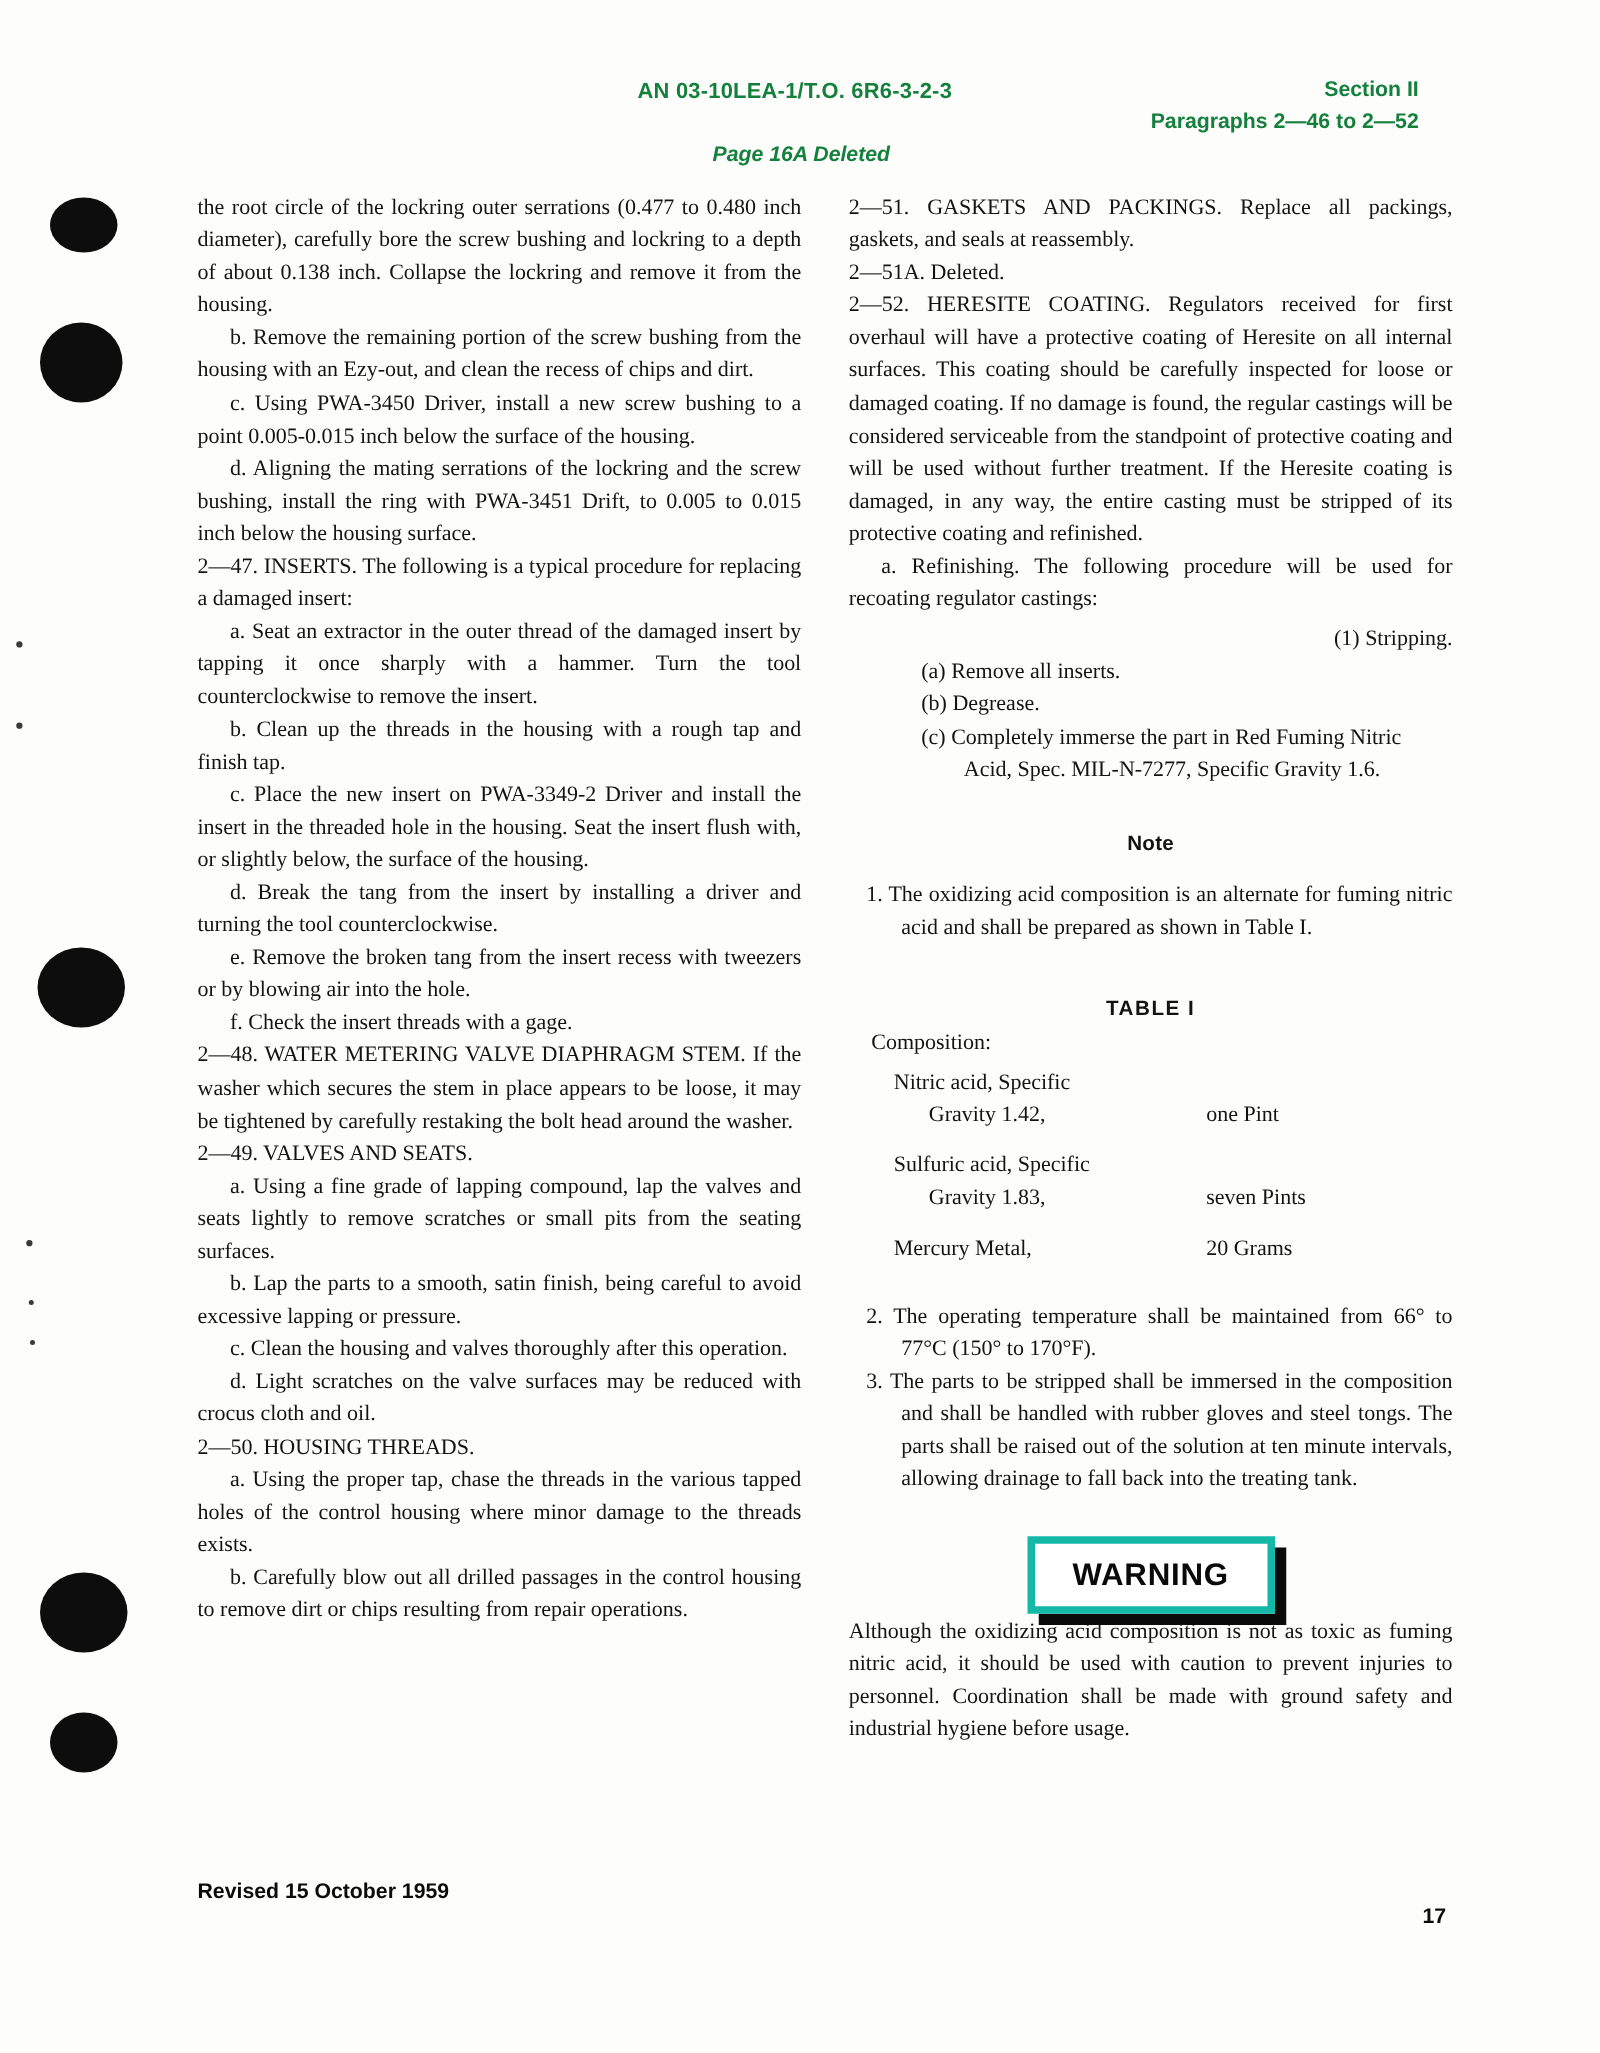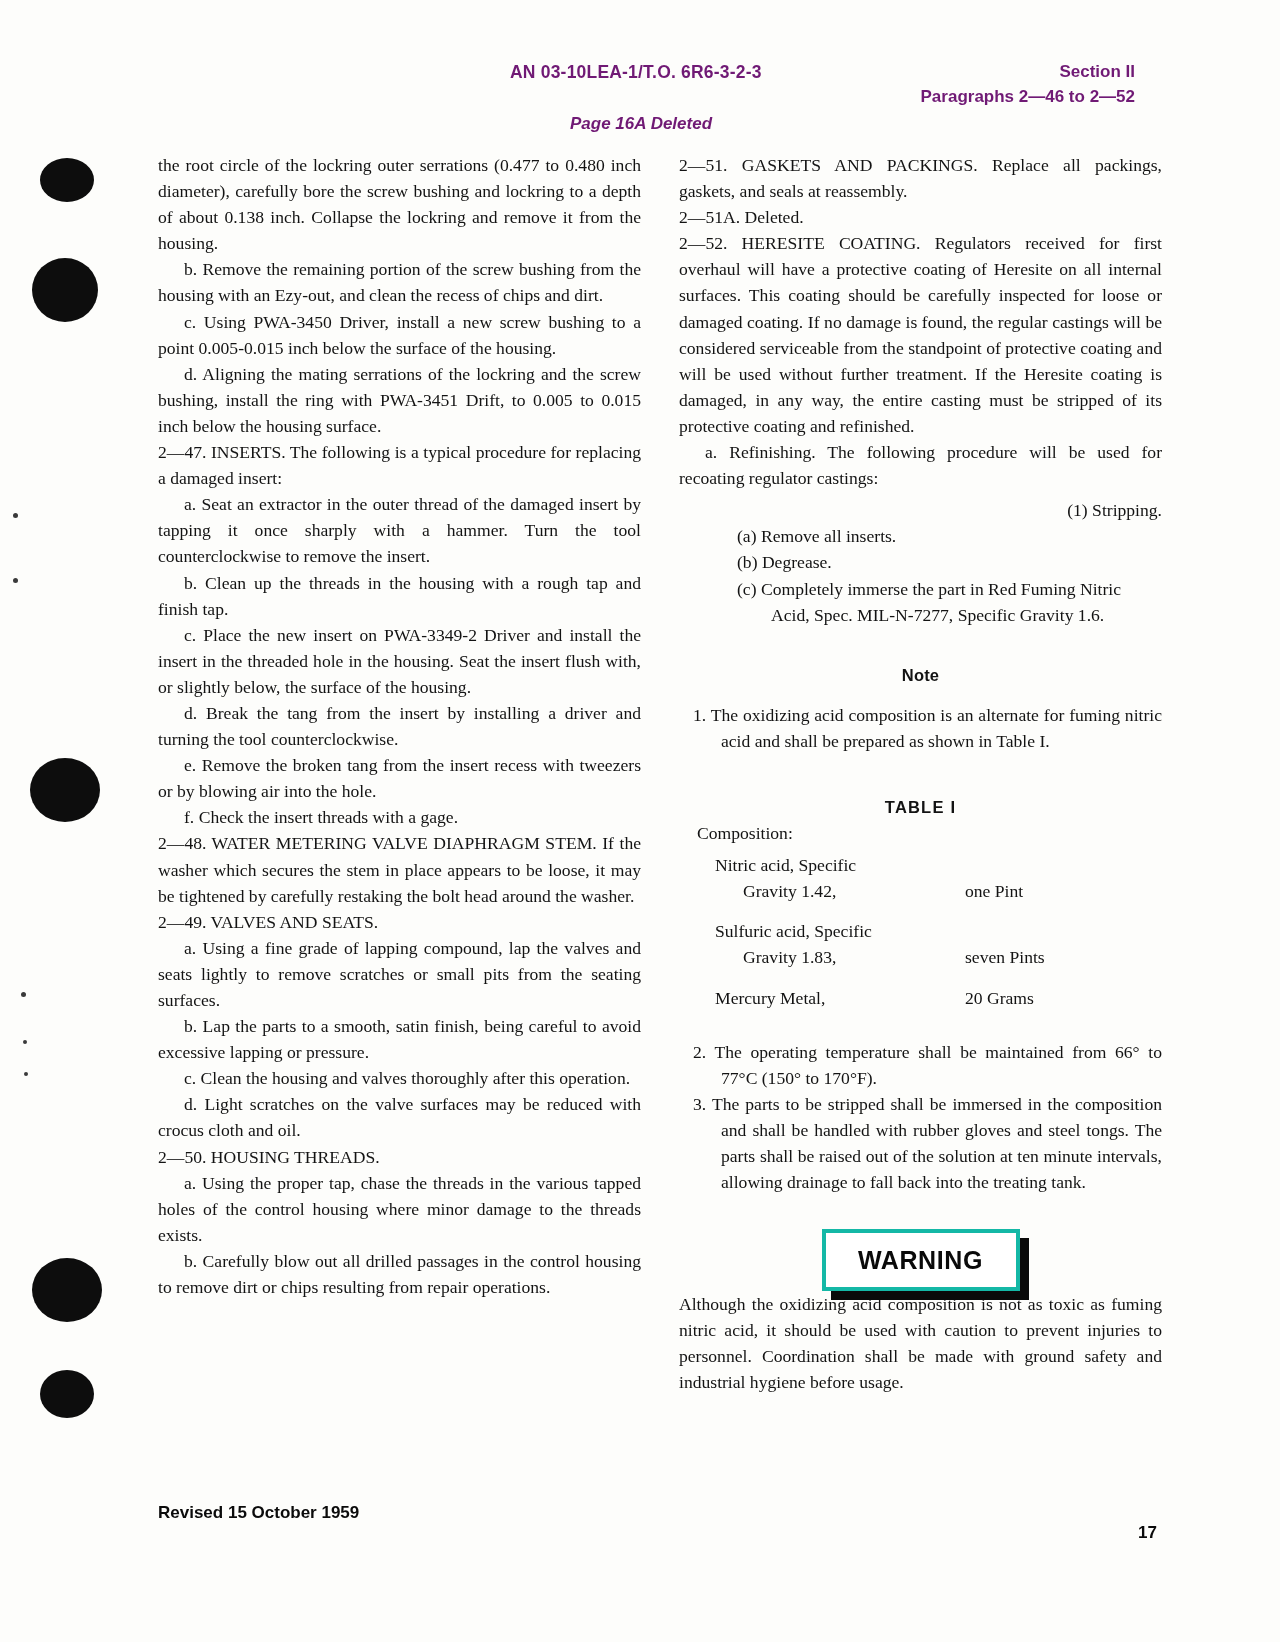--- a/index.html
+++ b/index.html
@@ -43,21 +43,21 @@
   }
 
   
   .header {
     position: absolute;
     left: 150px;
     top: 62px;
     width: 985px;
     font-family: "Liberation Sans", "DejaVu Sans", sans-serif;
     font-weight: bold;
-    color: #701a75;
+    color: #15803d;
   }
   .hdr-row {
     position: relative;
     height: 26px;
   }
   .hdr-left-title {
     position: absolute;
     left: 360px;
     top: 0;
     font-size: 17.5px;
@@ -213,21 +213,21 @@
     height: 62px;
     background: #0a0a0a;
   }
   .warn-box {
     position: absolute;
     left: 0; top: 0;
     width: 198px;
     height: 62px;
     box-sizing: border-box;
     background: #ffffff;
-    border: 4px solid #14b8a6;
+    border: 6px solid #14b8a6;
     display: flex;
     align-items: center;
     justify-content: center;
     font-family: "Liberation Sans", "DejaVu Sans", sans-serif;
     font-weight: bold;
     font-size: 25px;
     letter-spacing: 0.6px;
     color: #0a0a0a;
   }
 

